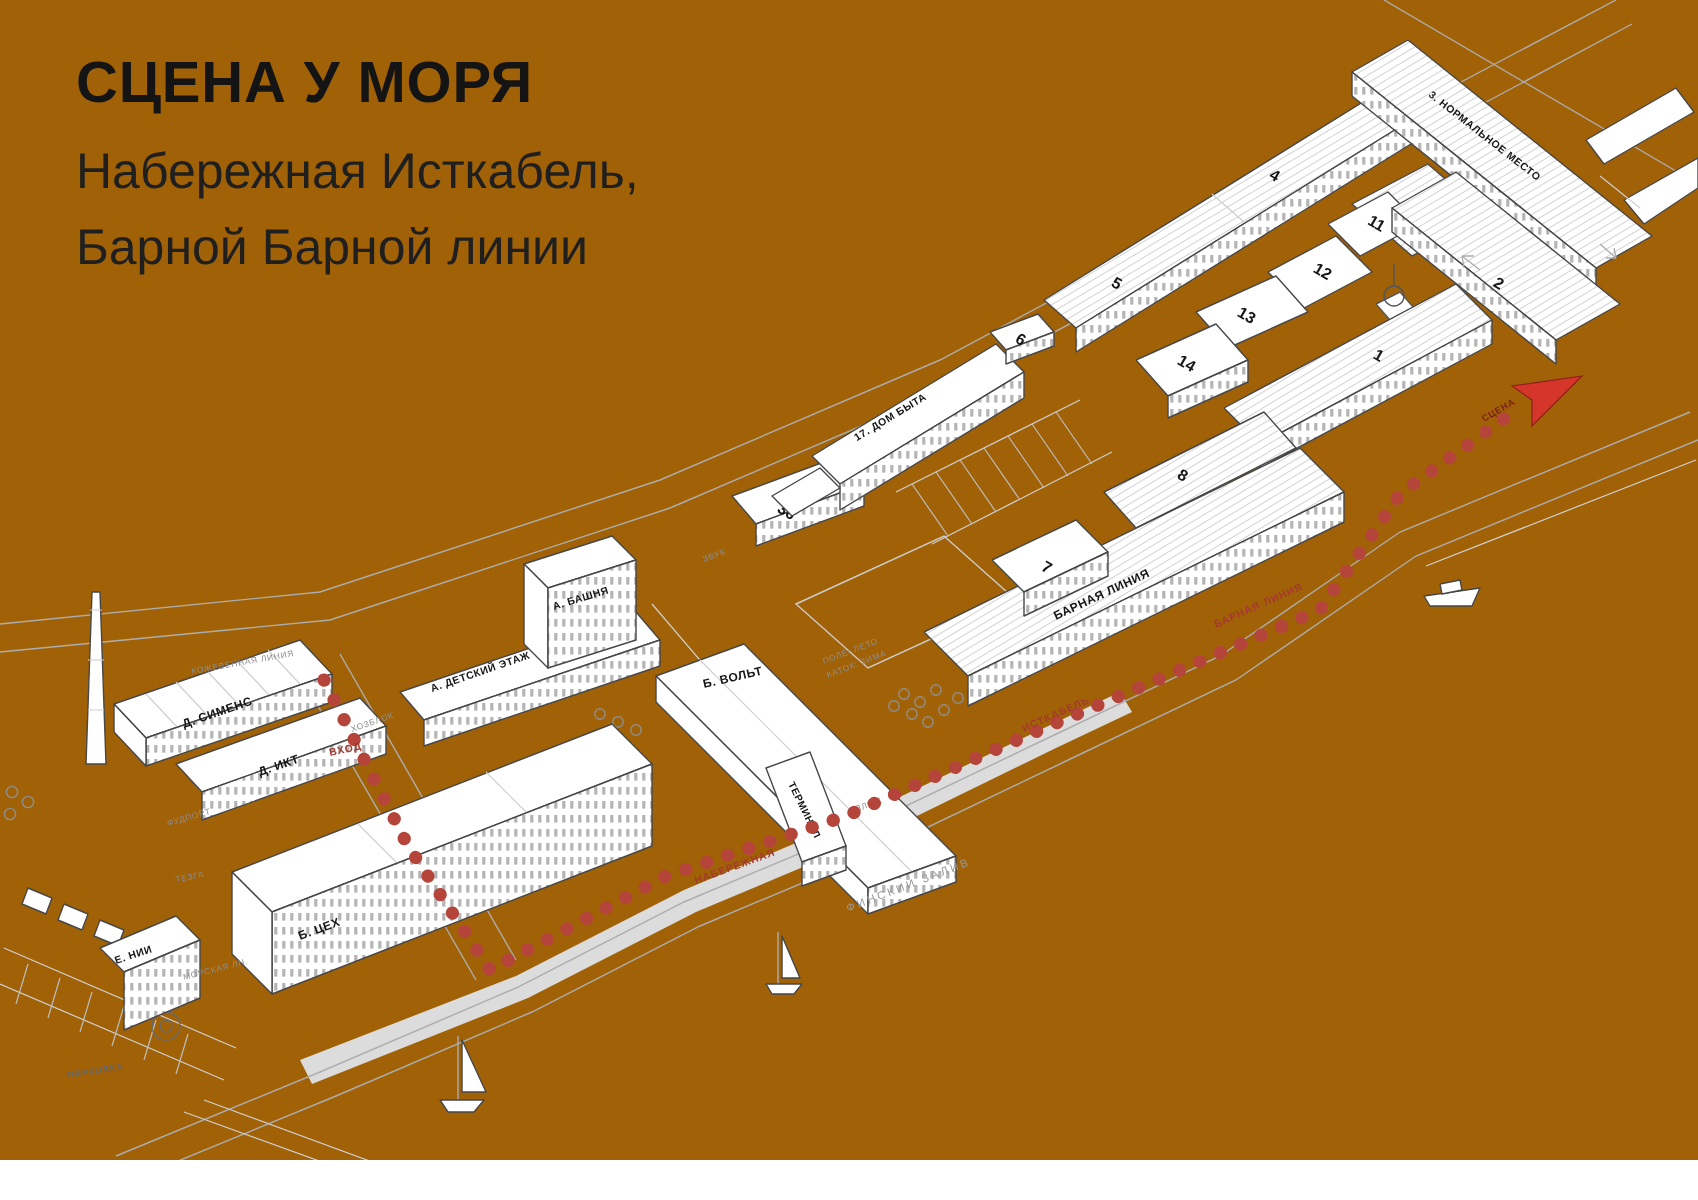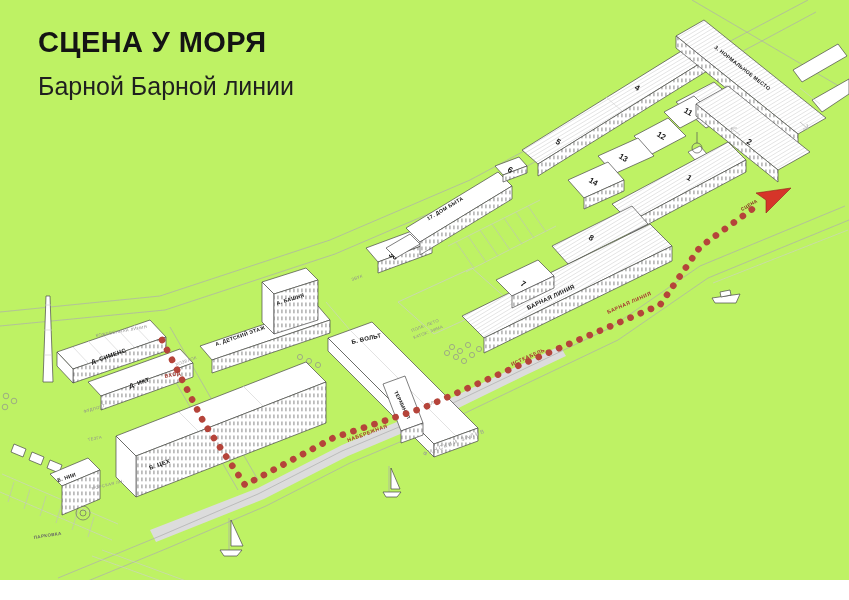--- a/index.html
+++ b/index.html
@@ -1,16 +1,16 @@
 <!DOCTYPE html>
 <html><head>
 <meta charset="utf-8">
 <style>
   html,body{margin:0;padding:0;background:#fff;}
-  #canvas{position:relative;width:849px;height:580px;background:#bef264;overflow:hidden;
+  #canvas{position:relative;width:849px;height:580px;background:#a16207;overflow:hidden;
           font-family:"Liberation Sans",sans-serif;}
   .title{position:absolute;left:38px;top:26px;z-index:5;}
   .title h1{margin:0 0 8px 0;font-size:29px;font-weight:800;letter-spacing:.4px;color:#141414;}
   .title p{margin:0;font-size:25px;line-height:38px;font-weight:400;color:#1f1f1f;}
   svg{position:absolute;left:0;top:0;}
   .b{fill:#fff;stroke:#474747;stroke-width:.7;stroke-linejoin:round;}
   .win{fill:url(#win);stroke:#474747;stroke-width:.7;stroke-linejoin:round;}
   .corr{fill:url(#corr);stroke:#474747;stroke-width:.7;stroke-linejoin:round;}
   .gline{stroke:#adadad;stroke-width:.7;fill:none;}
   .gline2{stroke:#cfcfcf;stroke-width:.6;fill:none;}
@@ -24,20 +24,21 @@
   .rlabel{font:700 5.2px "Liberation Sans",sans-serif;fill:#a5392f;letter-spacing:.5px;}
   .stage{font:700 4.6px "Liberation Sans",sans-serif;fill:#7c1f18;letter-spacing:.4px;}
 </style>
 </head>
 <body>
 
 <div id="canvas">
 
   <div class="title">
     <h1>СЦЕНА У МОРЯ</h1>
+    <p>Набережная Исткабель,</p>
     <p>Барной Барной линии</p>
   </div>
 
   <svg width="849" height="600" viewBox="0 0 849 600">
     <defs>
       <pattern id="win" width="4" height="7" patternUnits="userSpaceOnUse">
         <rect width="4" height="7" fill="#fff"></rect>
         <rect x="1.1" y="1.5" width="1.6" height="3.8" fill="#b4b4b4"></rect>
       </pattern>
       <pattern id="corr" width="3.4" height="3.4" patternUnits="userSpaceOnUse" patternTransform="rotate(59)">

